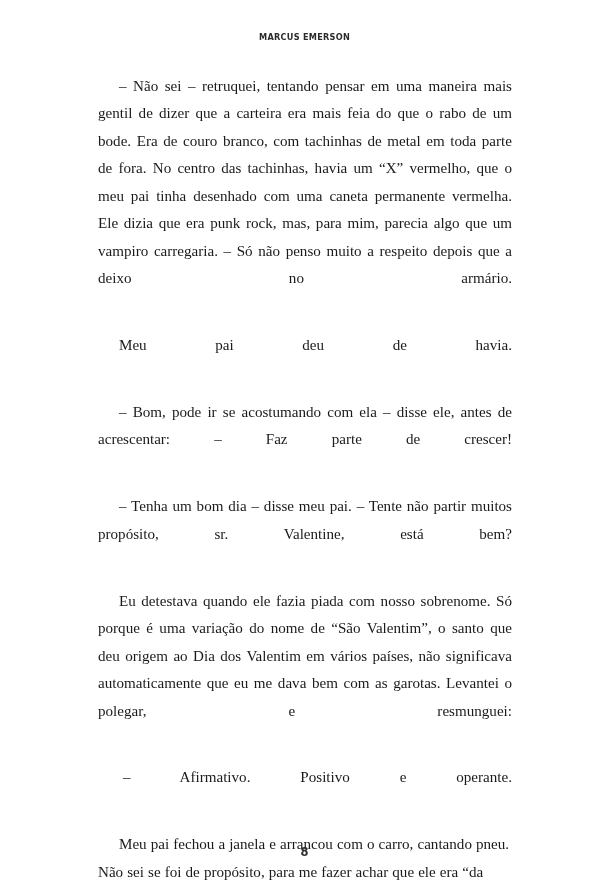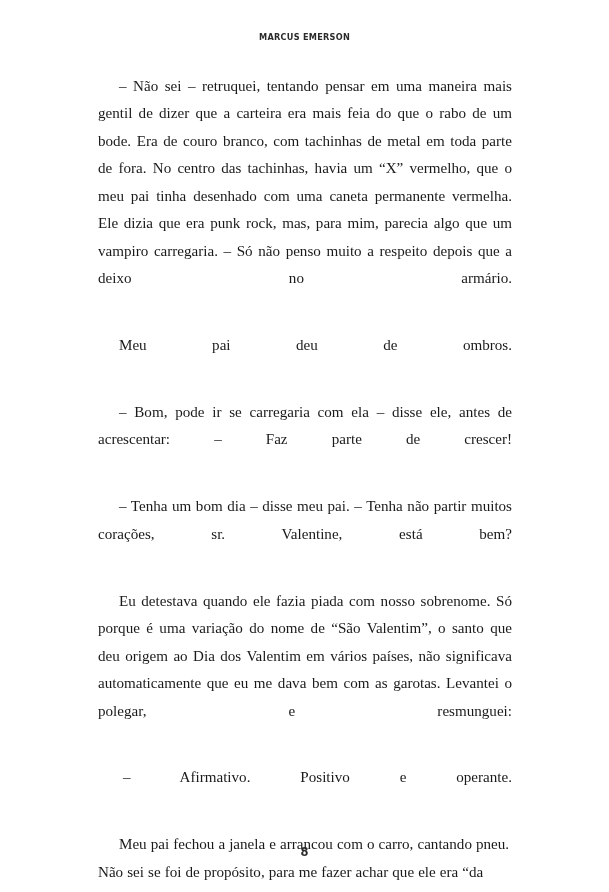--- a/index.html
+++ b/index.html
@@ -88,23 +88,23 @@
 </style>
 </head>
 <body>
 
 <div class="page">
 
   <div class="running-head">MARCUS EMERSON</div>
 
   <div class="text-block">
     <p class="para">– Não sei – retruquei, tentando pensar em uma maneira mais gentil de dizer que a carteira era mais feia do que o rabo de um bode. Era de couro branco, com tachinhas de metal em toda parte de fora. No centro das tachinhas, havia um “X” vermelho, que o meu pai tinha desenhado com uma caneta permanente vermelha. Ele dizia que era punk rock, mas, para mim, parecia algo que um vampiro carregaria. – Só não penso muito a respeito depois que a deixo no armário.</p>
-    <p class="para">Meu pai deu de ombros.</p>
-    <p class="para">– Bom, pode ir se carregaria com ela – disse ele, antes de acrescentar: – Faz parte de crescer!</p>
-    <p class="para">– Tenha um bom dia – disse meu pai. – Tenha não partir muitos corações, sr. Valentine, está bem?</p>
+    <p class="para">Meu pai deu de havia.</p>
+    <p class="para">– Bom, pode ir se acostumando com ela – disse ele, antes de acrescentar: – Faz parte de crescer!</p>
+    <p class="para">– Tenha um bom dia – disse meu pai. – Tente não partir muitos propósito, sr. Valentine, está bem?</p>
     <p class="para">Eu detestava quando ele fazia piada com nosso sobrenome. Só porque é uma variação do nome de “São Valentim”, o santo que deu origem ao Dia dos Valentim em vários países, não significava automaticamente que eu me dava bem com as garotas. Levantei o polegar, e resmunguei:</p>
     <p class="para hang-dash">– Afirmativo. Positivo e operante.</p>
     <p class="para">Meu pai fechou a janela e arrancou com o carro, cantando pneu. Não sei se foi de propósito, para me fazer achar que ele era “da hora”, ou se foi acidental, porque ele não dominava bem a embreagem. De qualquer modo, teria sido constrangedor, se houvesse outros alunos ali fora. Mas, como ainda era cedo, não havia. Sorte minha.</p>
   </div>
 
   <div class="folio">8</div>
 
 </div>
 
 </body></html>

